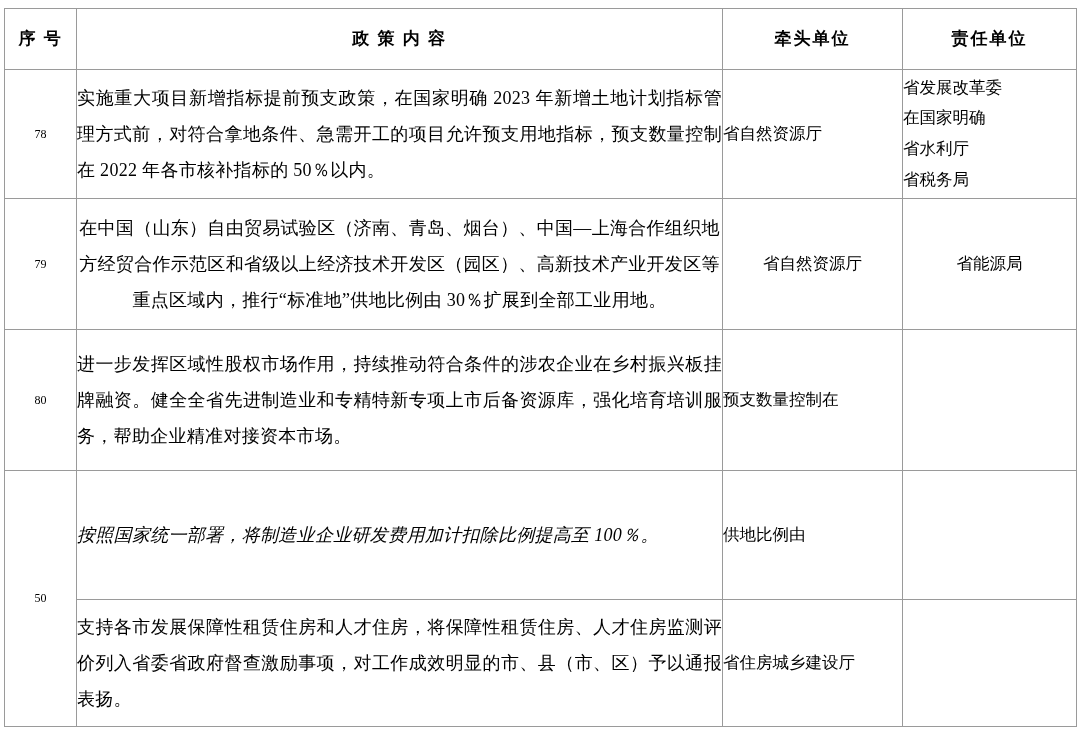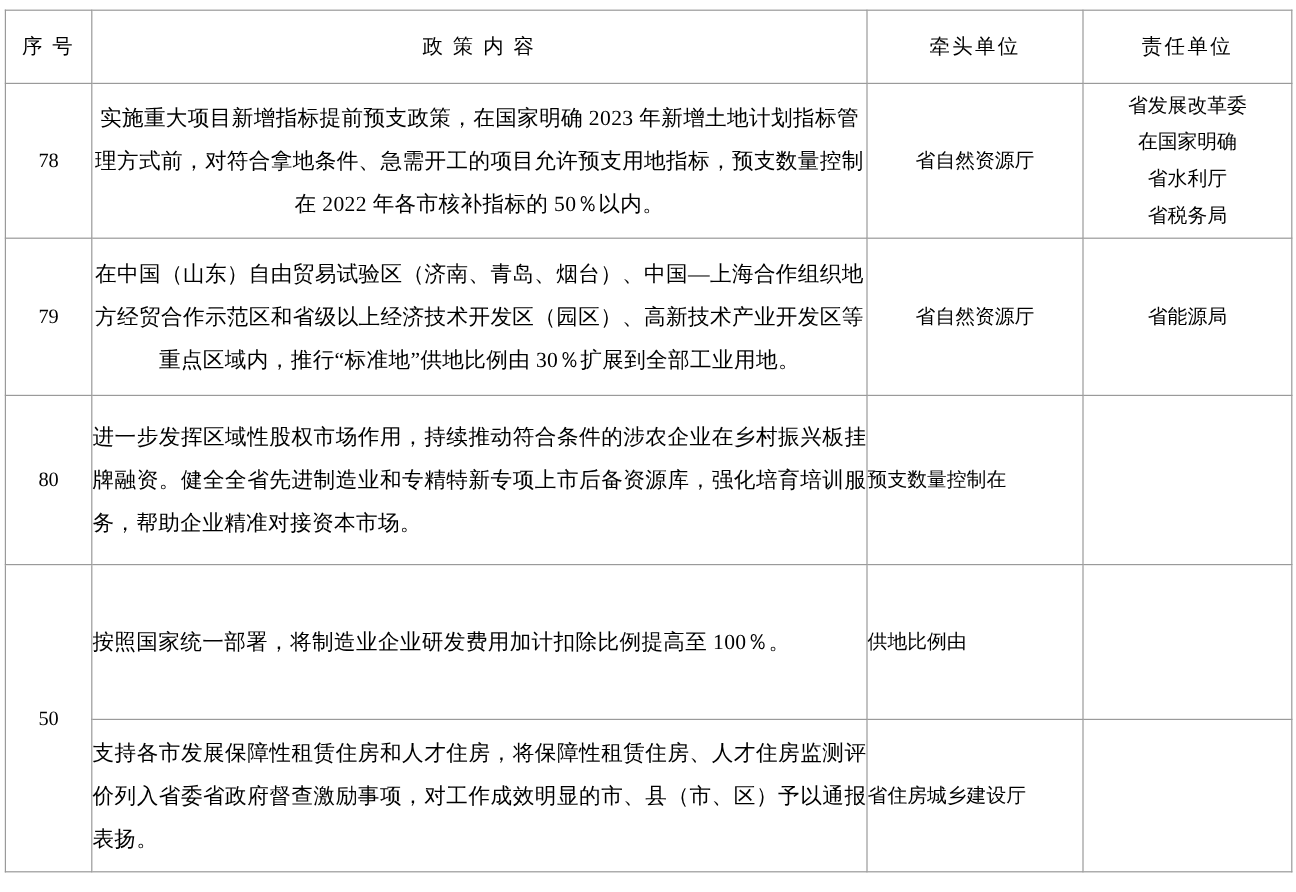--- a/index.html
+++ b/index.html
@@ -35,32 +35,32 @@
   }
   
   col.c-seq     { width: 72px; }
   col.c-content { width: 646px; }
   col.c-lead    { width: 180px; }
   col.c-resp    { width: 174px; }
 
   thead th {
     height: 60px;
     text-align: center;
-    font-weight: normal;
+    font-weight: bold;
     font-size: 17px;
     letter-spacing: 2px;
   }
   thead th .hdr {
     display: block;
     line-height: 1.2;
   }
 
   td.seq {
     text-align: center;
-    font-size: 17px;
+    font-size: 12px;
     vertical-align: middle;
   }
   td.content {
     padding: 14px 16px 14px 18px;
     font-size: 18px;
     line-height: 2.0;
     text-align: justify;
     text-justify: inter-ideograph;
     letter-spacing: 0.3px;
     margin-left: 16px;
@@ -72,28 +72,29 @@
     vertical-align: middle;
     text-align: left;
   }
   td.unit.multi {
     vertical-align: middle;
   }
   td.unit .line {
     display: block;
     white-space: nowrap;
   }
-  tr.r78 td { height: 128px; text-align: center; }
+  tr.r78 td { height: 128px; }
   tr.r79 td { height: 130px; text-align: center; }
   tr.r80 td { height: 140px; }
   tr.r81a td { height: 128px; }
   tr.r81b td { height: 126px; }
 
   td.content.single {
     line-height: 2.0;
+    font-style: italic;
   }
 </style>
 </head>
 <body>
 
 <div class="page">
   <table class="policy-table">
     <colgroup>
       <col class="c-seq">
       <col class="c-content">

